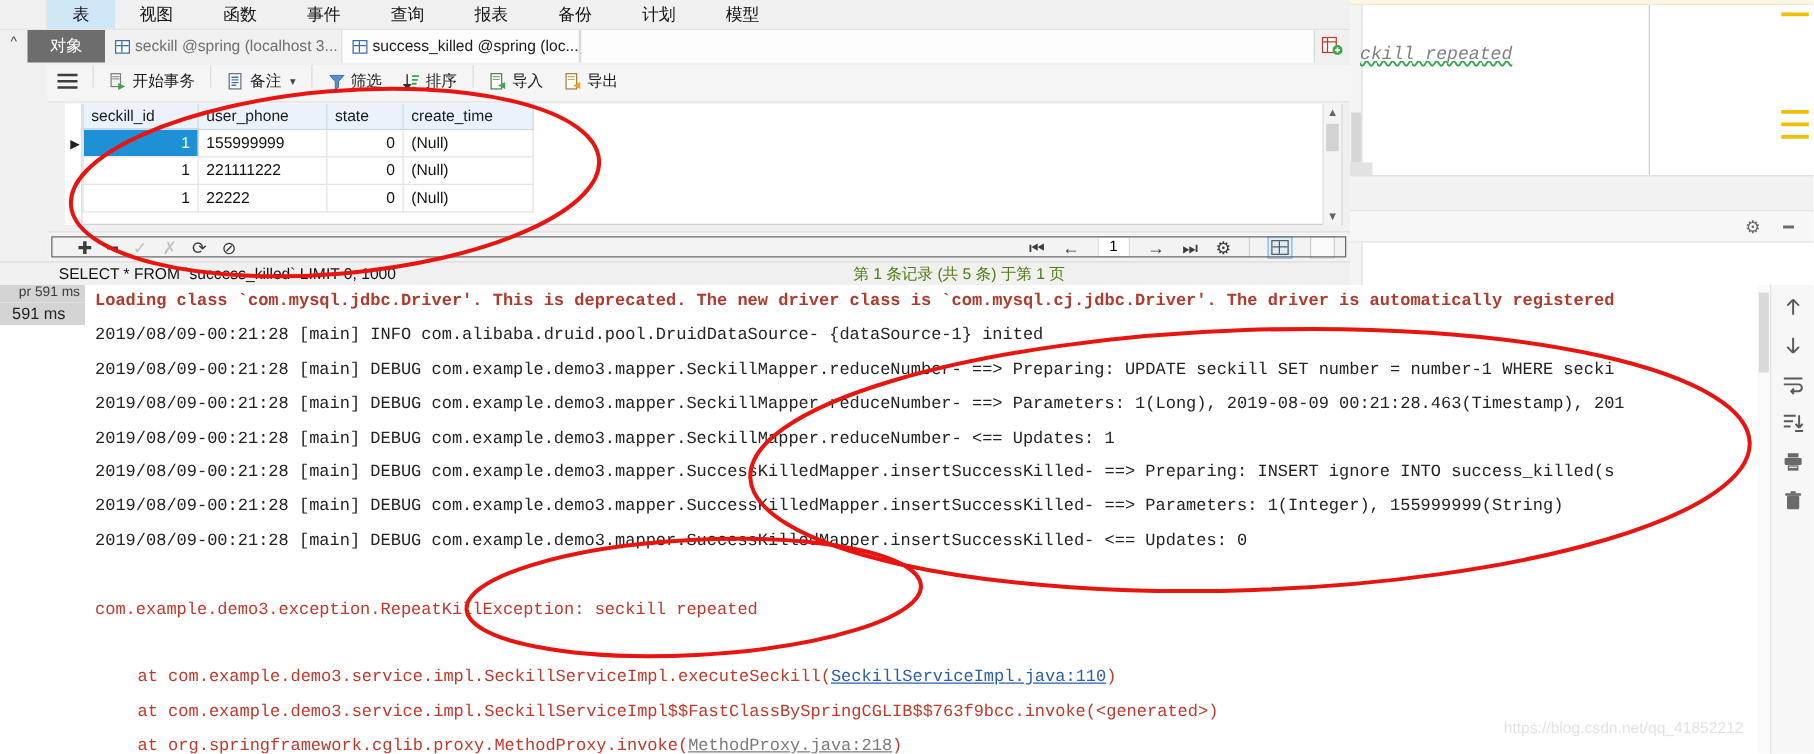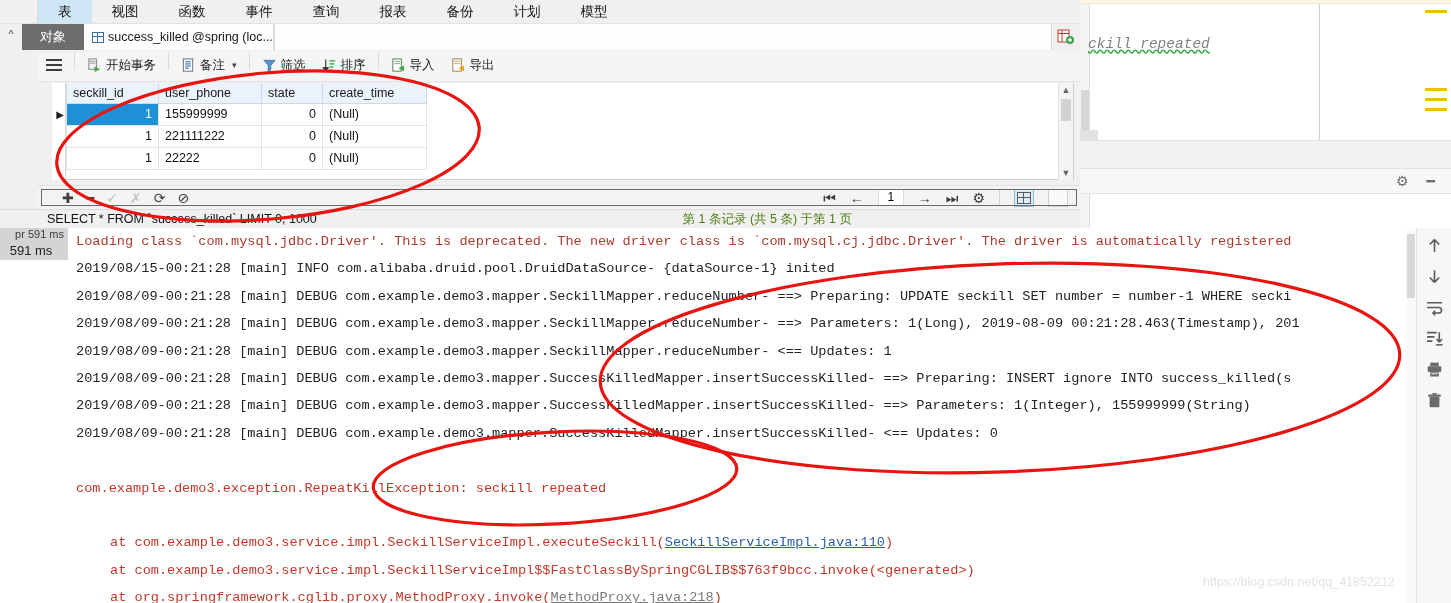--- a/index.html
+++ b/index.html
@@ -179,21 +179,21 @@
   .con-left-strip { position:absolute; left:0; top:0; width:68px; height:375px; background:#fff;}
   .con-ms { position:absolute; left:0; top:0; width:68px; height:14px; background:#d4d4d4; color:#3a3a3a; font-size:11px; text-align:right; padding-right:4px; white-space:nowrap; overflow:hidden;}
   .con-ms2 { position:absolute; left:0; top:14px; width:68px; height:18px; background:#d4d4d4; color:#222; font-size:13px; text-align:center; padding-right:6px; line-height:18px;}
 
   .log {
     position:absolute; left:68px; top:0px; width:1338px; height:375px;
     font-family:"Liberation Mono", monospace; font-size:13.6px; line-height:27.4px;
     color:#232323; white-space:nowrap; overflow:hidden;
   }
   .log .ln { height:27.4px; padding-left:8px; }
-  .log .warn { color:#b03a2e; }
+  .log .warn { color:#b03a2e;font-weight:bold; }
   .log .err  { color:#c0392b; }
   .log a.lnk { color:#2a5db0; text-decoration:underline; }
   .log a.lnk.gray { color:#7a7a7a; text-decoration:underline; }
   .indent1 { padding-left:42px !important; }
 
   .log-vscroll { position:absolute; right:0; top:0; width:10px; height:375px; background:#fafafa;}
   .log-vthumb { position:absolute; left:1px; right:1px; top:6px; height:64px; background:#d9d9d9;}
 
   
   .con-right { position:absolute; left:1416px; top:228px; width:35px; height:375px; background:#f7f7f7; border-left:1px solid #e2e2e2;}
@@ -253,20 +253,24 @@
       <div class="menu-item">
           <span>模型</span>
         </div>
     </div>
 
     <div class="tab-strip">
       <div class="tab-chevron">^</div>
       <div class="tab-obj">
           <span>对象</span>
         </div>
+      <div class="tab inactive">
+        <span class="grid-ico"></span>
+        <span>seckill @spring (localhost 3...</span>
+      </div>
       <div class="tab">
         <span class="grid-ico"></span>
         <span>success_killed @spring (loc...</span>
       </div>
       <div class="tab-fill"></div>
       <div class="tab-right-icon">
         <svg width="18" height="16" viewBox="0 0 18 16">
           <rect x="1" y="1" width="11" height="12" fill="#fff" stroke="#c0392b" stroke-width="1"></rect>
           <line x1="1" y1="4.5" x2="12" y2="4.5" stroke="#c0392b"></line>
           <line x1="5" y1="1" x2="5" y2="13" stroke="#c0392b"></line>
@@ -438,21 +442,21 @@
   </div>
 
   <div id="console">
     <div class="con-left-strip">
       <div class="con-ms">pr 591 ms</div>
       <div class="con-ms2">591 ms</div>
     </div>
 
     <div class="log">
       <div class="ln warn">Loading class `com.mysql.jdbc.Driver'. This is deprecated. The new driver class is `com.mysql.cj.jdbc.Driver'. The driver is automatically registered</div>
-      <div class="ln">2019/08/15-00:21:28 [main] INFO  com.alibaba.druid.pool.DruidDataSource- {dataSource-1} inited</div>
+      <div class="ln">2019/08/09-00:21:28 [main] INFO  com.alibaba.druid.pool.DruidDataSource- {dataSource-1} inited</div>
       <div class="ln">2019/08/09-00:21:28 [main] DEBUG com.example.demo3.mapper.SeckillMapper.reduceNumber- ==&gt;  Preparing: UPDATE seckill SET number = number-1 WHERE secki</div>
       <div class="ln">2019/08/09-00:21:28 [main] DEBUG com.example.demo3.mapper.SeckillMapper.reduceNumber- ==&gt; Parameters: 1(Long), 2019-08-09 00:21:28.463(Timestamp), 201</div>
       <div class="ln">2019/08/09-00:21:28 [main] DEBUG com.example.demo3.mapper.SeckillMapper.reduceNumber- &lt;==    Updates: 1</div>
       <div class="ln">2019/08/09-00:21:28 [main] DEBUG com.example.demo3.mapper.SuccessKilledMapper.insertSuccessKilled- ==&gt;  Preparing: INSERT ignore INTO success_killed(s</div>
       <div class="ln">2019/08/09-00:21:28 [main] DEBUG com.example.demo3.mapper.SuccessKilledMapper.insertSuccessKilled- ==&gt; Parameters: 1(Integer), 155999999(String)</div>
       <div class="ln">2019/08/09-00:21:28 [main] DEBUG com.example.demo3.mapper.SuccessKilledMapper.insertSuccessKilled- &lt;==    Updates: 0</div>
       <div class="ln">&nbsp;</div>
       <div class="ln err">com.example.demo3.exception.RepeatKillException: seckill repeated</div>
       <div class="ln">&nbsp;</div>
       <div class="ln err indent1"><span>at com.example.demo3.service.impl.SeckillServiceImpl.executeSeckill(</span><a class="lnk" href="#">SeckillServiceImpl.java:110</a><span>)</span></div>

